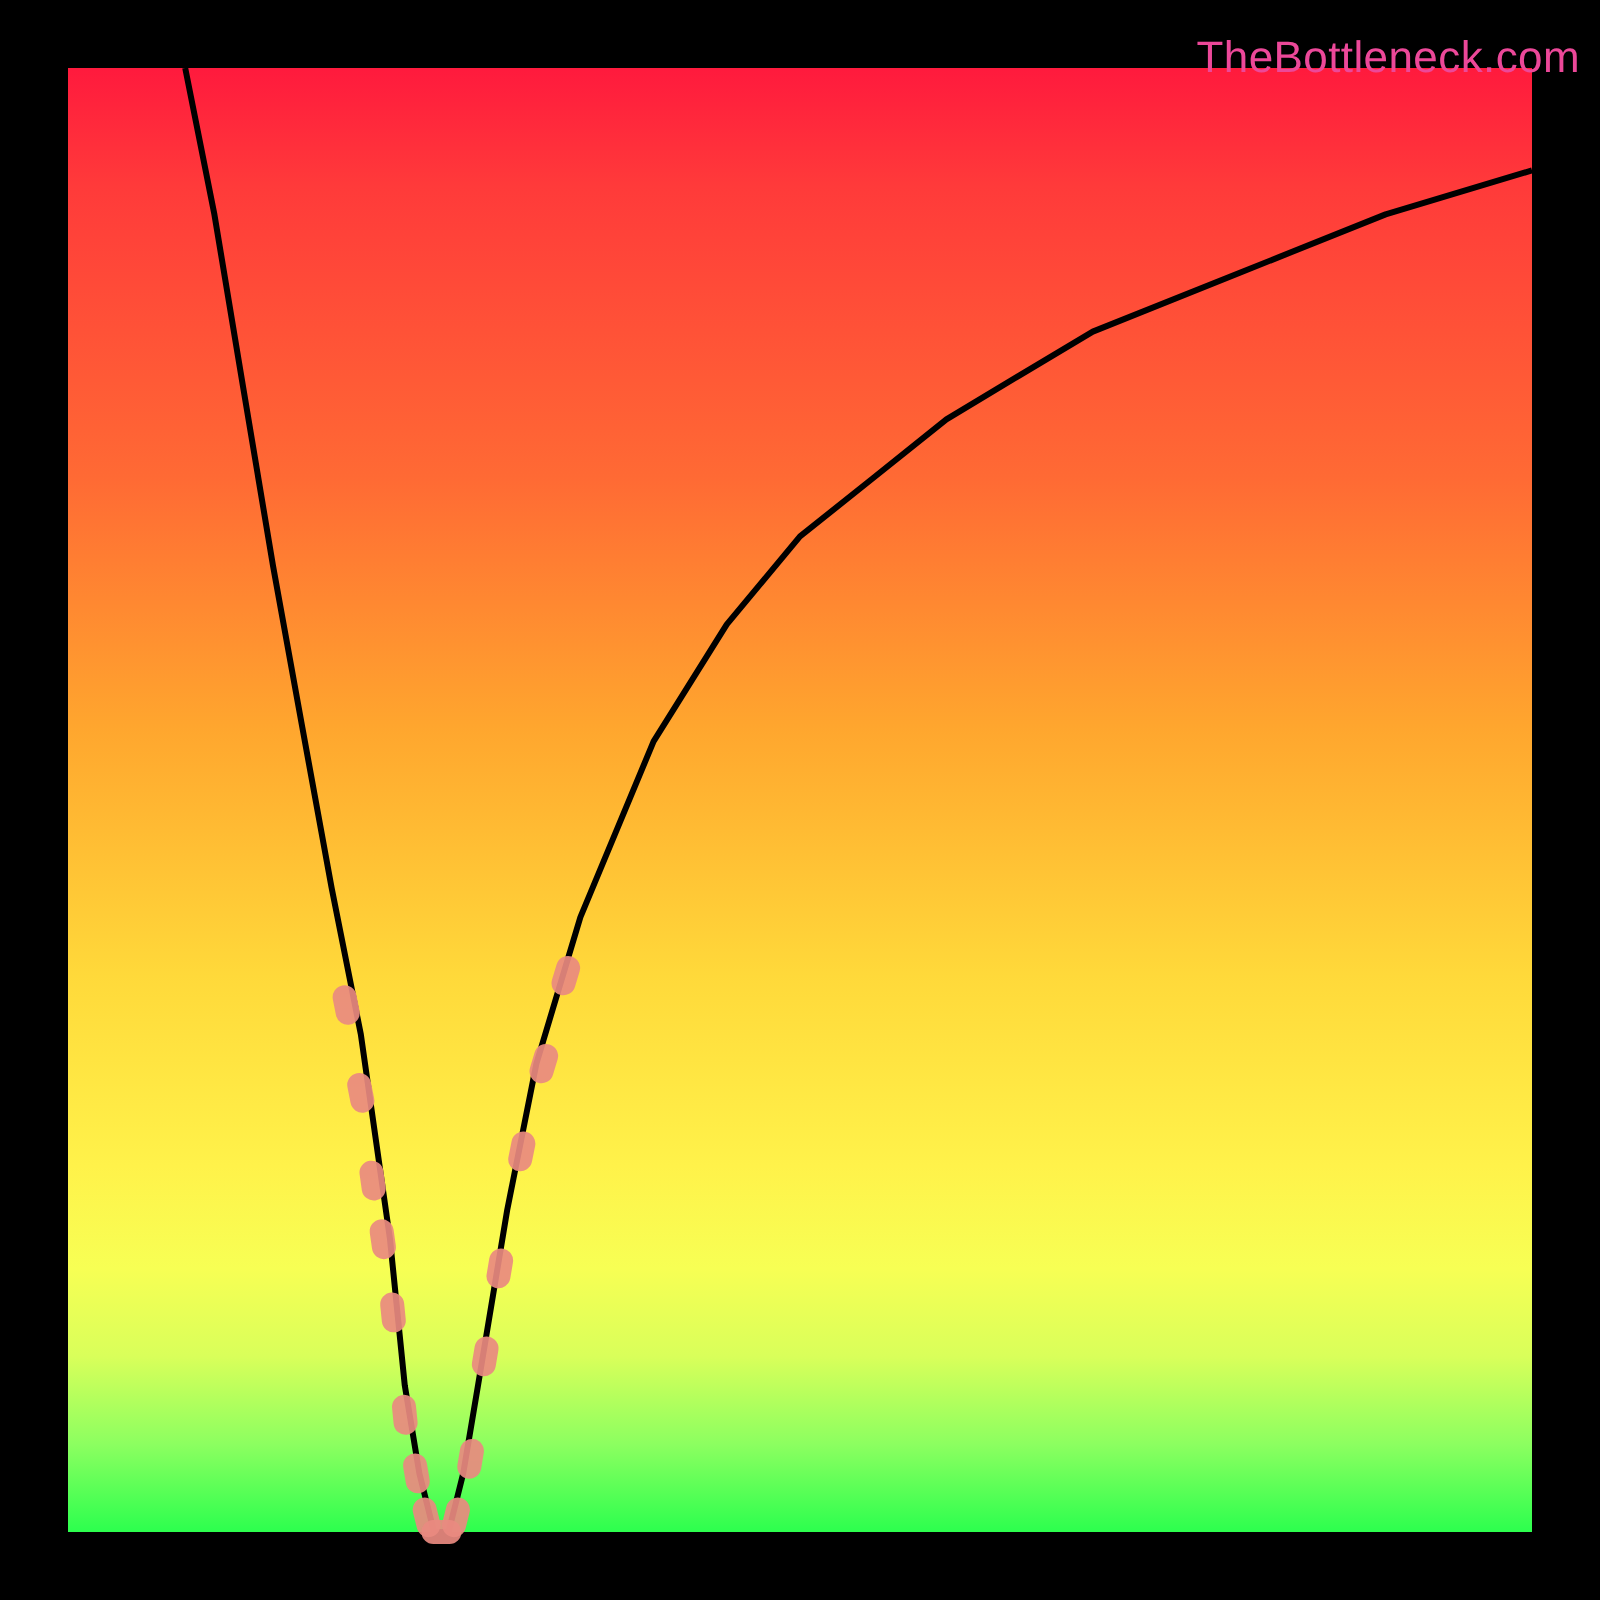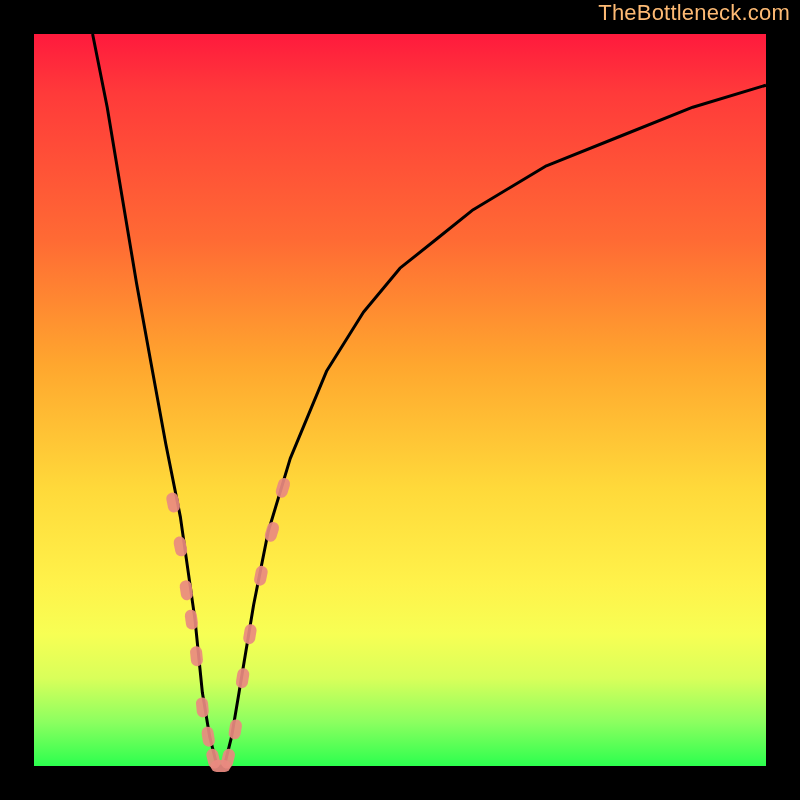--- a/index.html
+++ b/index.html
@@ -42,23 +42,23 @@
   svg.curve {
     position: absolute;
     left: 0;
     top: 0;
     width: 732px;
     height: 732px;
     overflow: visible;
   }
   .watermark {
     position: absolute;
-    top: 0;
+    top: 16px;
     right: 10px;
-    color: #fdba74;
+    color: #ec4899;
     font-size: 22px;
     font-weight: 500;
     letter-spacing: 0.2px;
     user-select: none;
   }
 </style>
 </head>
 <body>
 
 <div class="frame">

